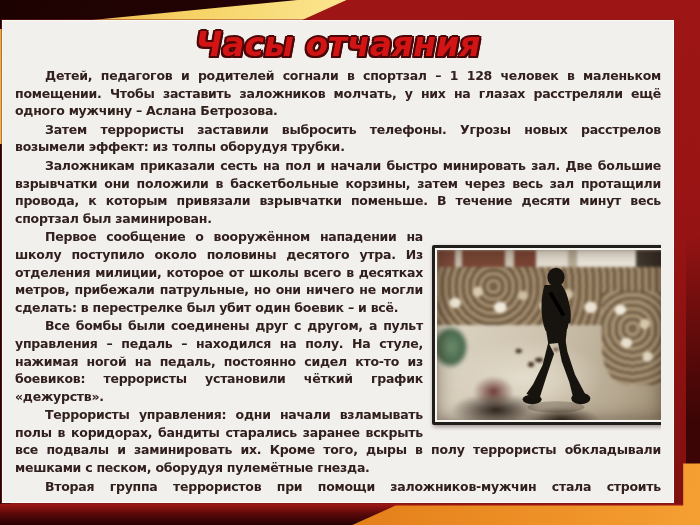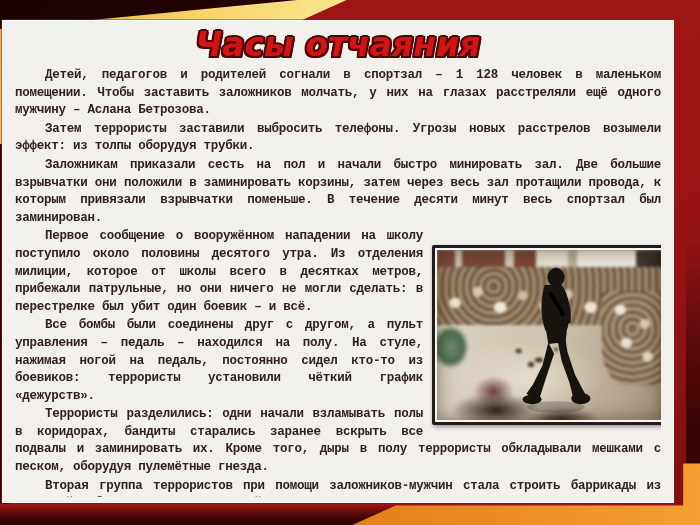--- a/index.html
+++ b/index.html
@@ -54,21 +54,21 @@
     margin:4px 0 0 0;text-align:center;
     font-size:33px;line-height:42px;font-weight:bold;font-style:italic;
     color:#d31414;letter-spacing:0;
     text-shadow:-2px -1px 0 #4a0707,2px -1px 0 #4a0707,-2px 2px 0 #4a0707,
                  2px 2px 0 #4a0707,0 -2px 0 #4a0707,0 2px 0 #4a0707,
                 -2px 1px 0 #4a0707,2px 1px 0 #4a0707;
   }
   .text-body{
     position:absolute;left:13px;right:13px;top:47px;bottom:6px;
     font-size:12.5px;font-weight:bold;line-height:17.6px;
-    letter-spacing:-0.25px;color:#31201d;text-align:justify;overflow:hidden;font-family:Liberation Mono, monospace;
+    letter-spacing:-0.25px;color:#31201d;text-align:justify;overflow:hidden;
   }
   .para{margin:0 0 1px 0;text-indent:30px;}
   
   .photo-float{
     display:block;float:right;box-sizing:border-box;
     width:236px;padding-top:17px;margin:0 -7px 0 9px;
     shape-outside:inset(17px 0 0 0);
   }
   .photo{
     display:block;box-sizing:border-box;width:236px;height:180px;
@@ -137,21 +137,21 @@
 <div class="abs bg-bottom-border"></div>
 <div class="abs bg-right-fade"></div>
 <div class="abs bg-orange-wedge"></div>
 
 <div class="abs card">
   <h1 class="title">Часы отчаяния</h1>
 
   <div class="text-body">
     <p class="para"><span>Детей, педагогов и родителей согнали в спортзал – 1 128 человек в маленьком помещении. Чтобы заставить заложников молчать, у них на глазах расстреляли ещё одного мужчину – Аслана Бетрозова.</span></p>
     <p class="para"><span>Затем террористы заставили выбросить телефоны. Угрозы новых расстрелов возымели эффект: из толпы оборудуя трубки.</span></p>
-    <p class="para"><span>Заложникам приказали сесть на пол и начали быстро минировать зал. Две большие взрывчатки они положили в заминировать корзины, затем через весь зал протащили провода, к которым привязали взрывчатки поменьше. В течение десяти минут весь спортзал был заминирован.</span></p>
+    <p class="para"><span>Заложникам приказали сесть на пол и начали быстро минировать зал. Две большие взрывчатки они положили в баскетбольные корзины, затем через весь зал протащили провода, к которым привязали взрывчатки поменьше. В течение десяти минут весь спортзал был заминирован.</span></p>
     <p class="para"><span class="photo-float">
           <span class="photo">
             <span class="ph">
         <span class="ph-blur">
           <span class="ph-wall"></span>
           <span class="ph-crowd"></span>
           <span class="ph-floor"></span>
           <span class="ph-floor-sheet"></span>
           <span class="ph-crowd-right"></span>
           <span class="ph-debris"></span>
@@ -174,16 +174,16 @@
           </g>
           <path d="M38 28 L52 52" stroke="#000" stroke-width="4" fill="none"></path>
         </svg>
         <span class="ph-vignette"></span>
     </span>
           </span>
         </span><span>Первое сообщение о вооружённом нападении на школу поступило около половины десятого утра. Из отделения милиции, которое от школы всего в десятках метров, прибежали патрульные, но они ничего не могли сделать: в перестрелке был убит один боевик – и всё.</span></p>
 
     <p class="para"><span>Все бомбы были соединены друг с другом, а пульт управления – педаль – находился на полу. На стуле, нажимая ногой на педаль, постоянно сидел кто-то из боевиков: террористы установили чёткий график «дежурств».</span></p>
 
-    <p class="para"><span>Террористы разделились: одни начали взламывать полы в коридорах, бандиты старались заранее вскрыть все подвалы и заминировать их. Кроме того, дыры в полу террористы обкладывали мешками с песком, оборудуя пулемётные гнезда.</span></p>
+    <p class="para"><span>Террористы управления: одни начали взламывать полы в коридорах, бандиты старались заранее вскрыть все подвалы и заминировать их. Кроме того, дыры в полу террористы обкладывали мешками с песком, оборудуя пулемётные гнезда.</span></p>
     <p class="para"><span>Вторая группа террористов при помощи заложников-мужчин стала строить баррикады из школьной мебели – у входных дверей и у окон спортзала.</span></p>
   </div>
 </div>
 
 </body></html>

